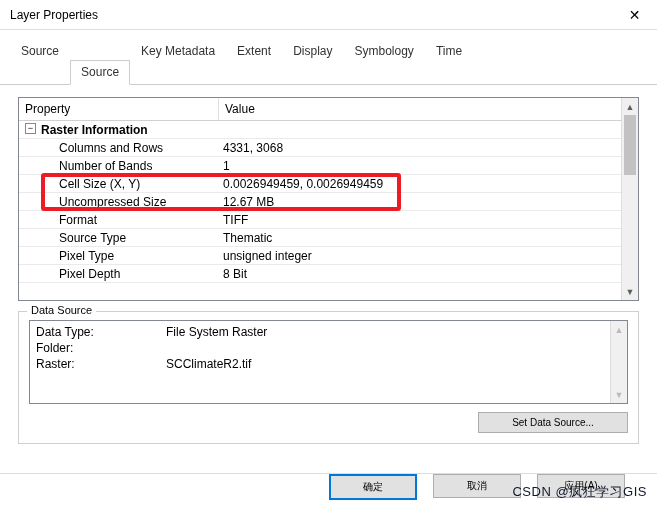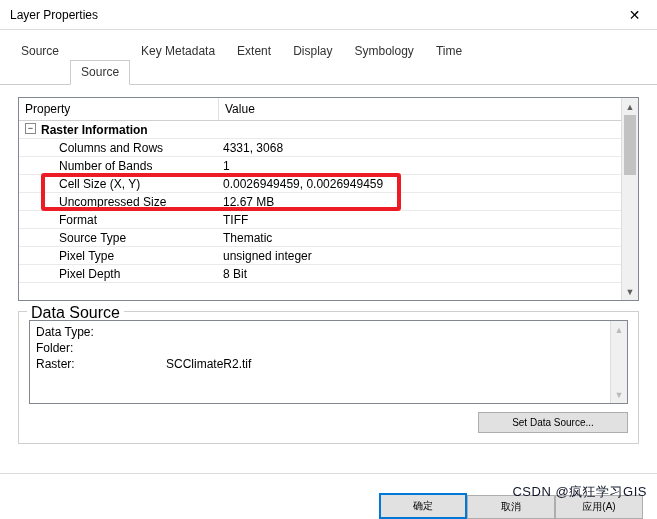--- a/index.html
+++ b/index.html
@@ -120,21 +120,21 @@
     border: 1px solid #cfcfcf;
     margin-top: 10px;
     position: relative;
     padding: 8px 10px 10px 10px;
   }
   .fieldset .legend {
     position: absolute;
     top: -8px; left: 8px;
     background: #fff;
     padding: 0 4px;
-    font-size: 16px;
+    font-size: 11px;
   }
   .ds-area {
     border: 1px solid #828790;
     height: 84px;
     position: relative;
     padding: 4px 6px;
     font-size: 12px;
   }
   .ds-row { display: flex; height: 16px; }
   .ds-label { width: 130px; }
@@ -155,24 +155,24 @@
     min-width: 88px;
     text-align: center;
   }
   .btn-row { display: flex; justify-content: flex-end; margin-top: 8px; }
   .footer {
     position: absolute;
     bottom: 0; left: 0; right: 0;
     height: 46px;
     border-top: 1px solid #ddd;
     display: flex;
-    align-items: flex-end;
+    align-items: flex-start;
     justify-content: flex-end;
-    padding: 0 14px;
-    gap: 0;
+    padding: 0 32px;
+    gap: 16px;
     background: #fff;
   }
   .btn.primary { border: 2px solid #0078d7; background: #e1e1e1; }
   .watermark {
     position: absolute;
     right: 10px; bottom: 18px;
     color: #0f172a;
     font-size: 13px;
     pointer-events: none;
     letter-spacing: 0.5px;
@@ -252,20 +252,21 @@
       </div>
       <div class="arrow">▼</div>
     </div>
   </div>
 
   <div class="fieldset">
     <div class="legend">Data Source</div>
     <div class="ds-area">
       <div class="ds-row">
         <div class="ds-label">Data Type:</div>
+        <div class="ds-val">File System Raster</div>
       </div>
       <div class="ds-row">
         <div class="ds-label">Folder:</div>
       </div>
       <div class="ds-row">
         <div class="ds-label">Raster:</div>
         <div class="ds-val">SCClimateR2.tif</div>
       </div>
       <div class="ds-scroll">
         <div class="arrow">▲</div>

